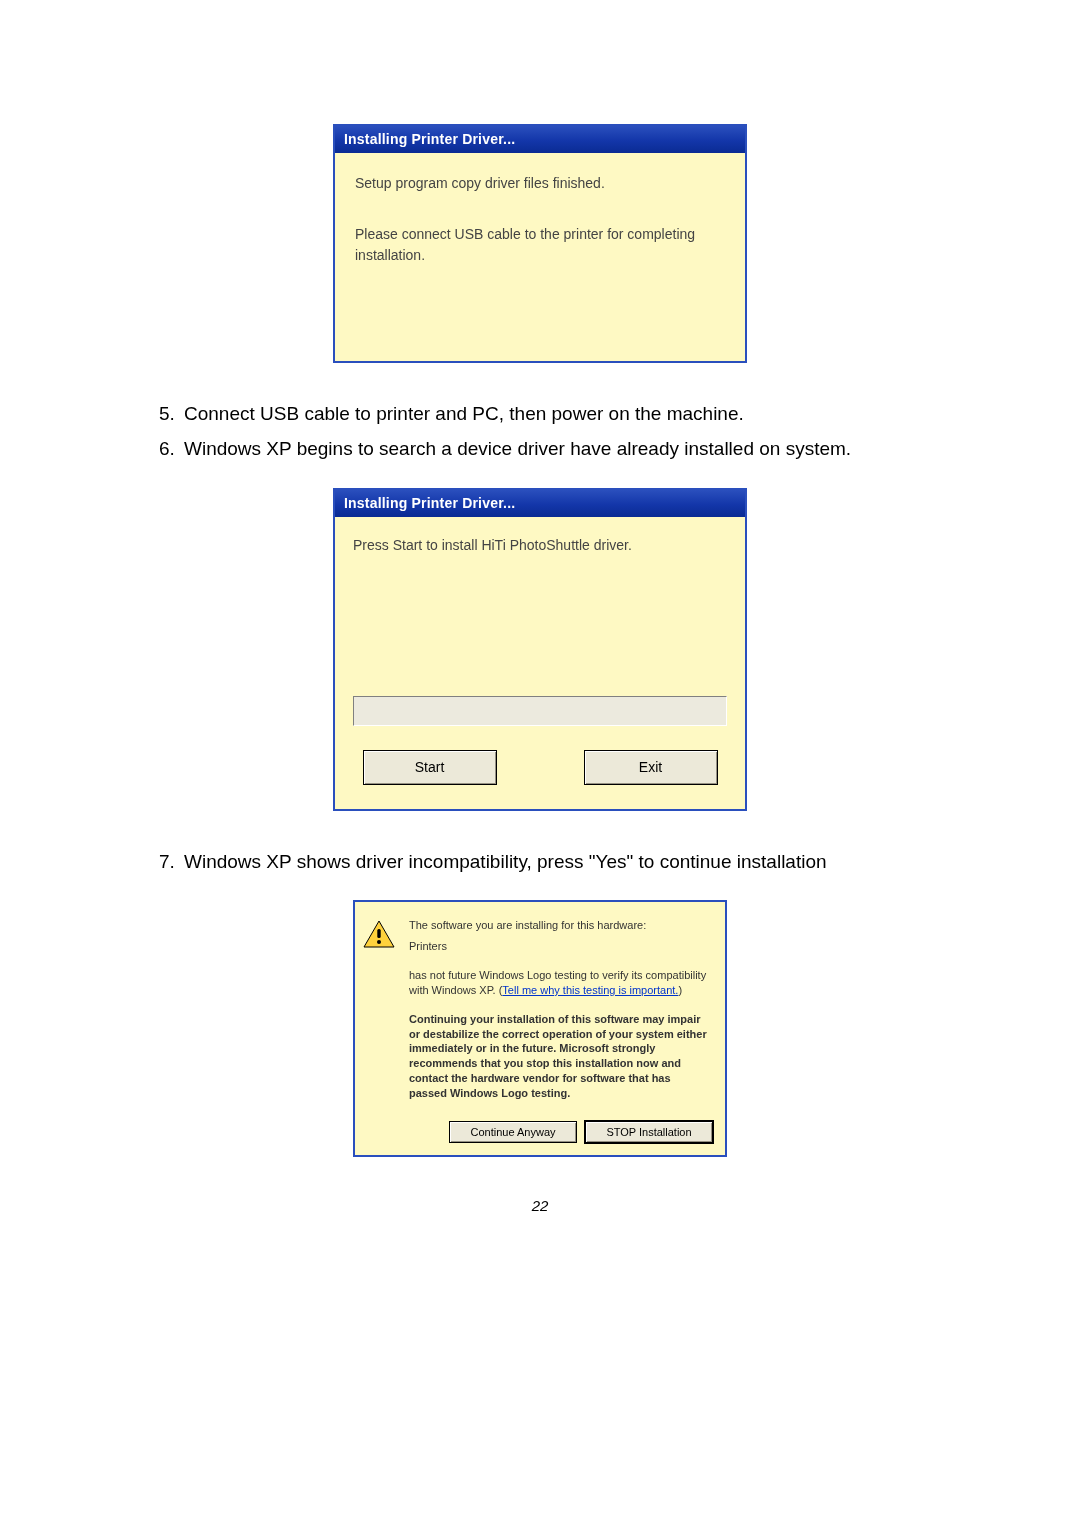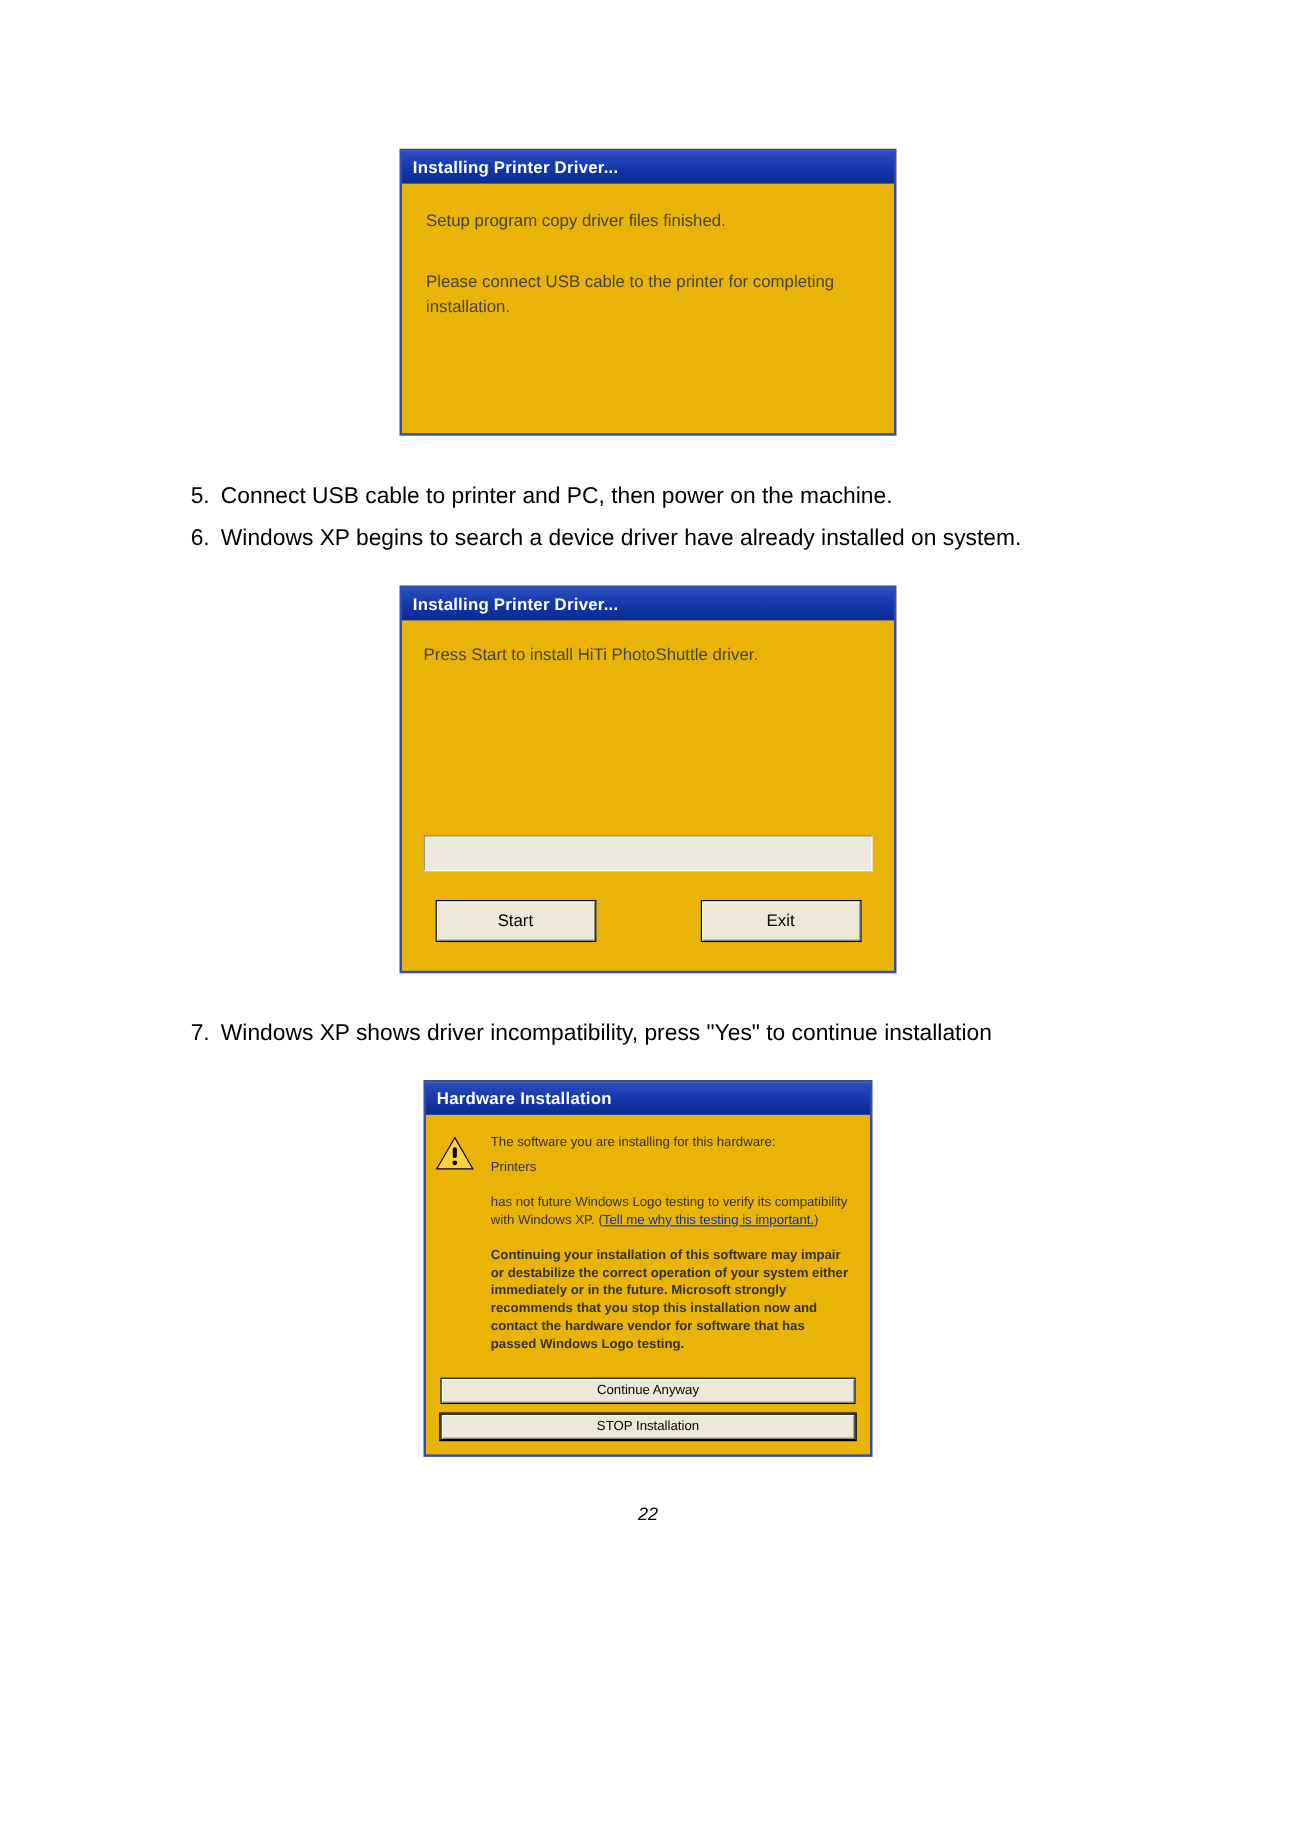--- a/index.html
+++ b/index.html
@@ -14,21 +14,21 @@
     padding: 100px 130px 60px 130px;
   }
   .center-block {
     display: flex;
     justify-content: center;
     margin: 24px 0 36px 0;
   }
   
   .win {
     border: 2px solid #2a4fbd;
-    background: #eab308;
+    background: #fef9c3;
     width: 410px;
     box-shadow: 0 0 0 0;
   }
   .win.small { width: 370px; }
   .titlebar {
     background: linear-gradient(to bottom, #2a4fbd 0%, #1336a9 55%, #0a2b93 100%);
     color: #fff;
     font-weight: bold;
     font-size: 14px;
     padding: 5px 9px 6px 9px;
@@ -98,21 +98,20 @@
     text-decoration: underline;
   }
   .hw-bold {
     font-weight: bold;
   }
   .hw-footer {
     display: flex;
     justify-content: flex-end;
     gap: 8px;
     padding: 6px 12px 12px 12px;
-    flex-direction: column;
   }
   .xp-btn-sm {
     min-width: 110px;
     padding: 4px 8px;
     font-size: 11px;
     font-family: Tahoma, Arial, sans-serif;
     color: #000;
     background: #ECE9D9;
     border: 1px solid #000;
     box-shadow: inset 1px 1px 0 #fff, inset -1px -1px 0 #969283;
@@ -176,21 +175,20 @@
       </div>
     </div>
   </div>
 
   <ol class="doc-list" start="7">
     <li>Windows XP shows driver incompatibility, press "Yes" to continue installation</li>
   </ol>
 
   <div class="center-block">
     <div class="win small hw">
-      <div class="titlebar">Hardware Installation</div>
       <div class="win-body">
         <div class="warn-icon">
           <svg viewBox="0 0 32 28">
             <polygon points="16,1 31,27 1,27" fill="#ffd23c" stroke="#000" stroke-width="1"></polygon>
             <rect x="14.3" y="9" width="3.4" height="9" rx="1.5" fill="#000"></rect>
             <circle cx="16" cy="22" r="2" fill="#000"></circle>
           </svg>
         </div>
         <div class="hw-text">
           <div class="gap-sm">The software you are installing for this hardware:</div>

